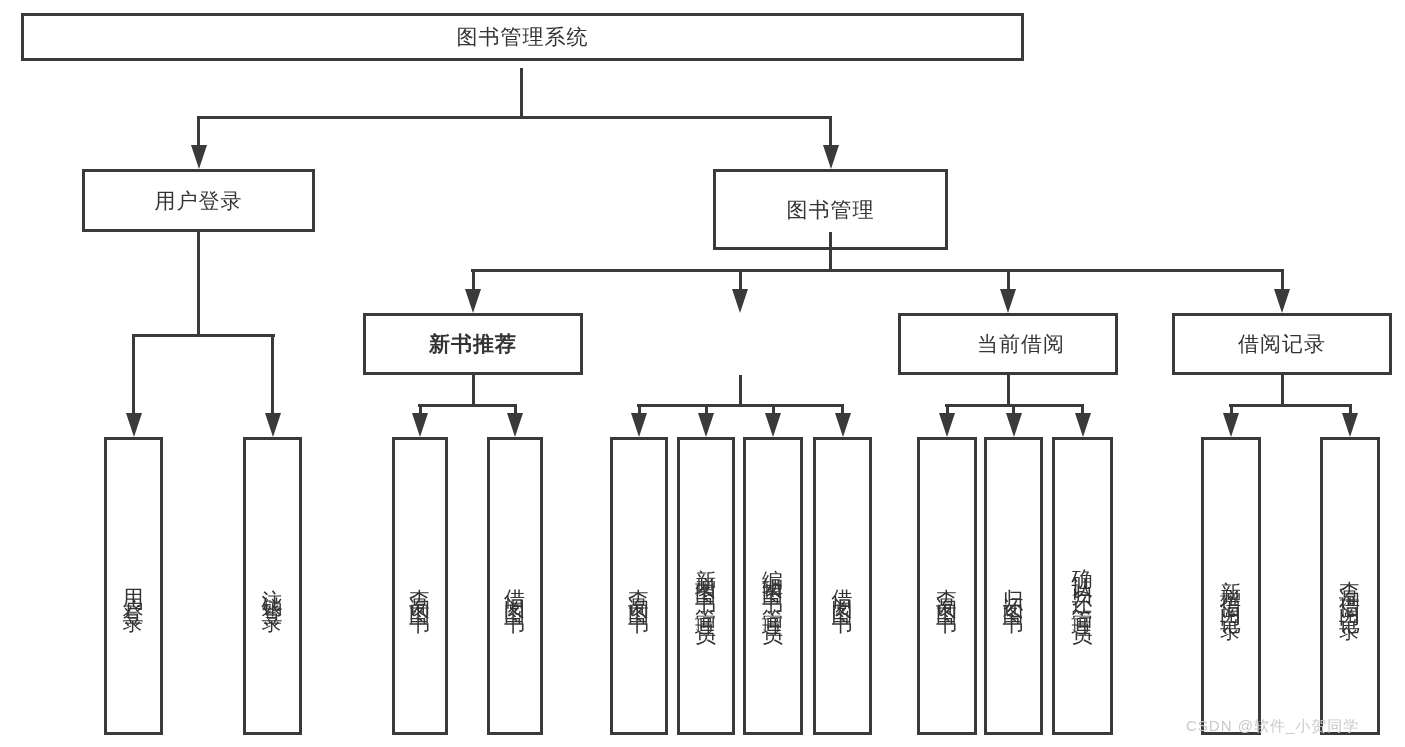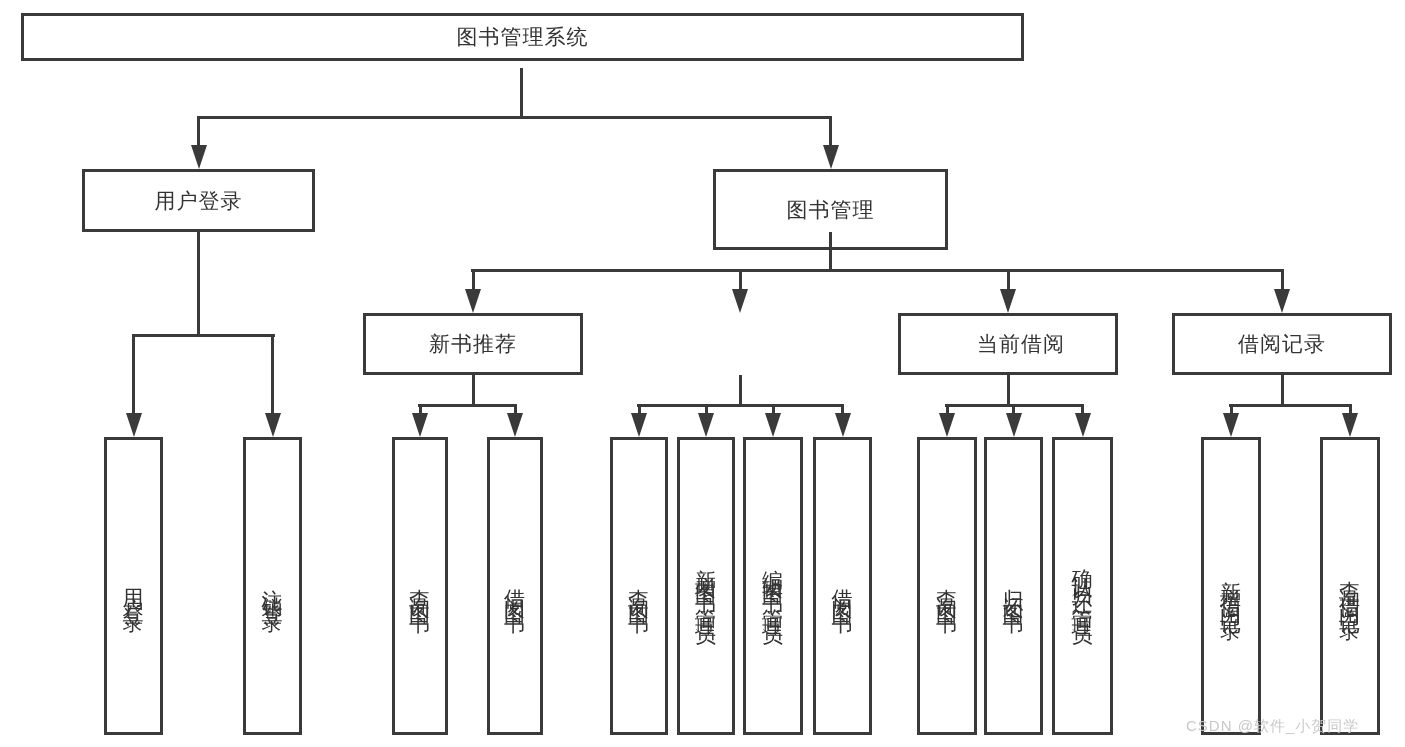--- a/index.html
+++ b/index.html
@@ -73,21 +73,21 @@
   <div class="hline" style="left:471px; top:269px; width:813px;"></div>
   <div class="vline" style="left:471.5px; top:269px; height:24px;"></div>
   <div class="arrow" style="left:465px; top:289px;"></div>
   <div class="vline" style="left:738.5px; top:269px; height:24px;"></div>
   <div class="arrow" style="left:732px; top:289px;"></div>
   <div class="vline" style="left:1006.5px; top:269px; height:24px;"></div>
   <div class="arrow" style="left:1000px; top:289px;"></div>
   <div class="vline" style="left:1280.5px; top:269px; height:24px;"></div>
   <div class="arrow" style="left:1274px; top:289px;"></div>
 
-  <div class="box" style="left:363px; top:313px; width:220px; height:62px;">
+  <div class="box" style="left:363px; top:313px; width:220px; height:62px;font-weight:bold;">
     <span>新书推荐</span>
   </div>
   <div class="box" style="left:898px; top:313px; width:220px; height:62px;padding-left:26px;">
     <span>当前借阅</span>
   </div>
   <div class="box" style="left:1172px; top:313px; width:220px; height:62px;">
     <span>借阅记录</span>
   </div>
 
   <div class="vline" style="left:471.5px; top:375px; height:31px;"></div>

